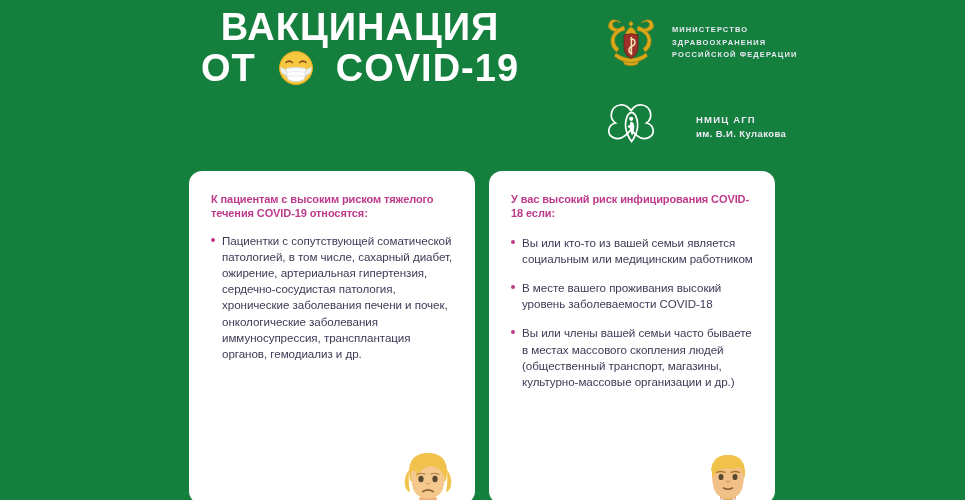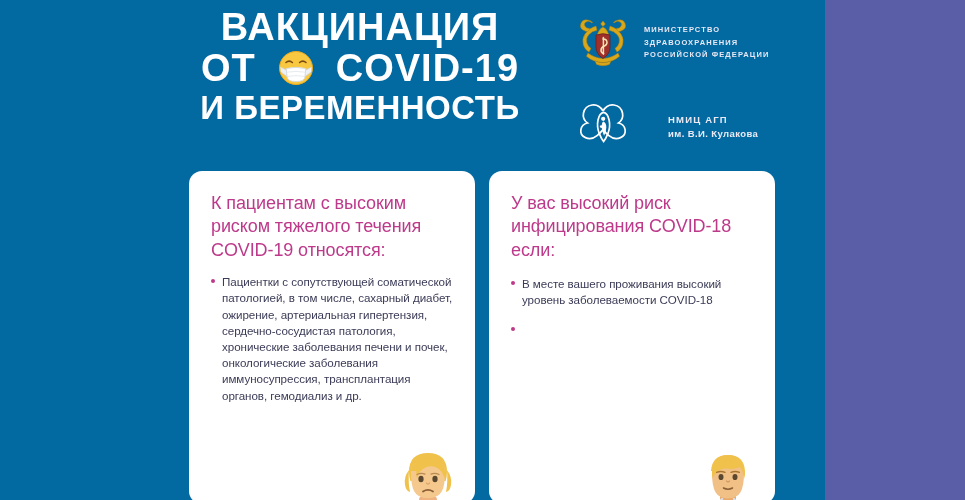--- a/index.html
+++ b/index.html
@@ -9,23 +9,23 @@
   body {
     width: 965px;
     height: 500px;
     overflow: hidden;
     background: #595ea6;
     font-family: "Liberation Sans", "DejaVu Sans", sans-serif;
     -webkit-font-smoothing: antialiased;
   }
   .poster {
     position: relative;
-    width: 825px;
+    width: 965px;
     height: 500px;
-    background: #0369a1;
+    background: #15803d;
     overflow: hidden;
   }
 
   
   .header {
     position: absolute;
     left: 0;
     top: 0;
     width: 965px;
     height: 160px;
@@ -61,21 +61,21 @@
     display: inline-block;
     width: 36px;
     height: 36px;
     vertical-align: middle;
     flex: 0 0 auto;
   }
 
   
   .logos {
     position: absolute;
-    left: 572px;
+    left: 600px;
     top: 12px;
     width: 300px;
   }
   .logo-row {
     display: flex;
     align-items: center;
     gap: 10px;
   }
   .logo-row + .logo-row { margin-top: 22px; gap: 34px; }
   .logo-mark {
@@ -121,22 +121,22 @@
     border-radius: 13px;
     box-sizing: border-box;
     padding: 21px 20px 0 22px;
     overflow: hidden;
   }
   .card-left  { left: 189px; }
   .card-right { left: 489px; }
 
   .card-heading {
     color: #bd3a8b;
-    font-size: 18px;
-    font-weight: normal;
+    font-size: 11px;
+    font-weight: bold;
     line-height: 1.30;
     letter-spacing: -0.1px;
     margin: 0 0 12px 0;
   }
   .card-right .card-heading { margin-bottom: 14px; }
 
   .bullets {
     list-style: none;
     margin: 0;
     padding: 0;
@@ -188,21 +188,20 @@
             <path d="M21.6 12.5 q3.2 -2.6 6.4 0" stroke="#7a4b12" stroke-width="1.6" fill="none" stroke-linecap="round"></path>
             <path d="M2.5 17 L9 20.5 L9 26.5 L2.8 22" fill="#eef1f5" stroke="#cfd6de" stroke-width="0.7"></path>
             <path d="M33.5 17 L27 20.5 L27 26.5 L33.2 22" fill="#eef1f5" stroke="#cfd6de" stroke-width="0.7"></path>
             <path d="M8.2 18.5 q9.8 -2.3 19.6 0 l-0.9 8.4 q-0.5 4.6 -8.9 4.6 q-8.4 0 -8.9 -4.6 z" fill="#ffffff" stroke="#d3d9e0" stroke-width="0.9"></path>
             <path d="M8.6 22.2 q9.4 -1.6 18.8 0" stroke="#dfe4ea" stroke-width="0.8" fill="none"></path>
             <path d="M9 26.4 q9 -1.5 18 0" stroke="#dfe4ea" stroke-width="0.8" fill="none"></path>
           </svg>
         </span>
         <span>COVID-19</span>
       </span>
-      <span class="title-line title-line-3">И БЕРЕМЕННОСТЬ</span>
     </div>
 
     <div class="logos">
 
       <div class="logo-row">
         <div class="logo-mark">
           <svg viewBox="0 0 62 62" width="62" height="62">
             <g fill="#d9a81a" stroke="#a87d10" stroke-width="0.5">
               <path d="M31 9 l2.4 3 l-2.4 2.4 l-2.4 -2.4 z"></path>
               <path d="M20 11 q-3 -3 -6 -1 q-2.5 1.6 -1 4.2 q1.5 2.4 4.6 2.2 l1.2 3.4 q-5 0.4 -8.2 -2 q-3.4 -2.6 -1.6 -6.6 q1.8 -4 6.6 -3.2 q3 0.5 5 2.4 z"></path>
@@ -276,24 +275,29 @@
           <path d="M24 45.5 q5 -3.2 10 0" stroke="#8a5f35" stroke-width="1.8" fill="none" stroke-linecap="round"></path>
         </svg>
       </div>
     </div>
 
     <div class="card card-right">
       <div class="card-heading">У вас высокий риск инфицирования COVID-18 если:</div>
       <ul class="bullets">
         <li class="bullet">
           <span class="bullet-dot"></span>
+          <span>Вы или кто-то из вашей семьи является социальным или медицинским работником</span>
+        </li>
+        <li class="bullet">
+          <span class="bullet-dot"></span>
           <span>В месте вашего проживания высокий уровень заболеваемости COVID-18</span>
         </li>
         <li class="bullet">
           <span class="bullet-dot"></span>
+          <span>Вы или члены вашей семьи часто бываете в местах массового скопления людей (общественный транспорт, магазины, культурно-массовые организации и др.)</span>
         </li>
       </ul>
       <div class="card-figure">
         <svg viewBox="0 0 58 62">
           <path d="M29 55 q-15 0 -18 12 l36 0 q-3 -12 -18 -12 z" fill="#eef1f5"></path>
           <path d="M22 54 l7 8 l7 -8 l-3 -2 l-4 4 l-4 -4 z" fill="#3f8fa8"></path>
           <rect x="21" y="47" width="16" height="10" rx="4" fill="#eaa96b"></rect>
           <path d="M13 27 q0 -18 16 -18 q16 0 16 18 q0 13 -3.4 19 q-3.6 6.4 -12.6 6.4 q-9 0 -12.6 -6.4 q-3.4 -6 -3.4 -19 z" fill="#f0c087"></path>
           <path d="M12 25 q1 -16 17 -16 q16 0 17 16 q0.4 4.4 -0.8 7.6 q-1.2 -9 -4.6 -11.6 q-5.6 2.6 -12 1.6 q-6.4 -1 -10.8 3.4 q-3.2 3.2 -4 6.6 q-1.2 -3.2 -0.8 -7.6 z" fill="#f0c14b"></path>
           <ellipse cx="22" cy="31" rx="2.5" ry="3.1" fill="#59472f"></ellipse>

